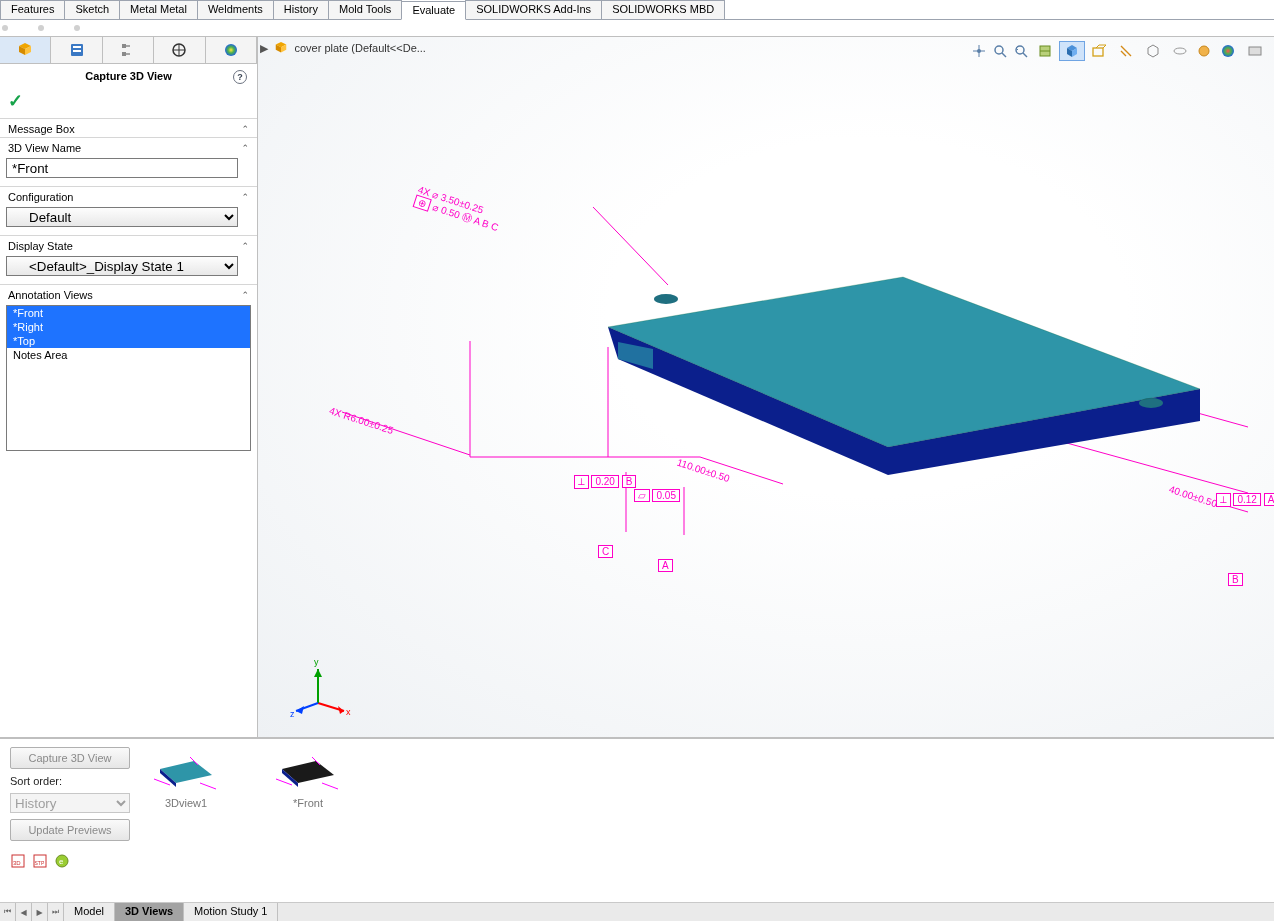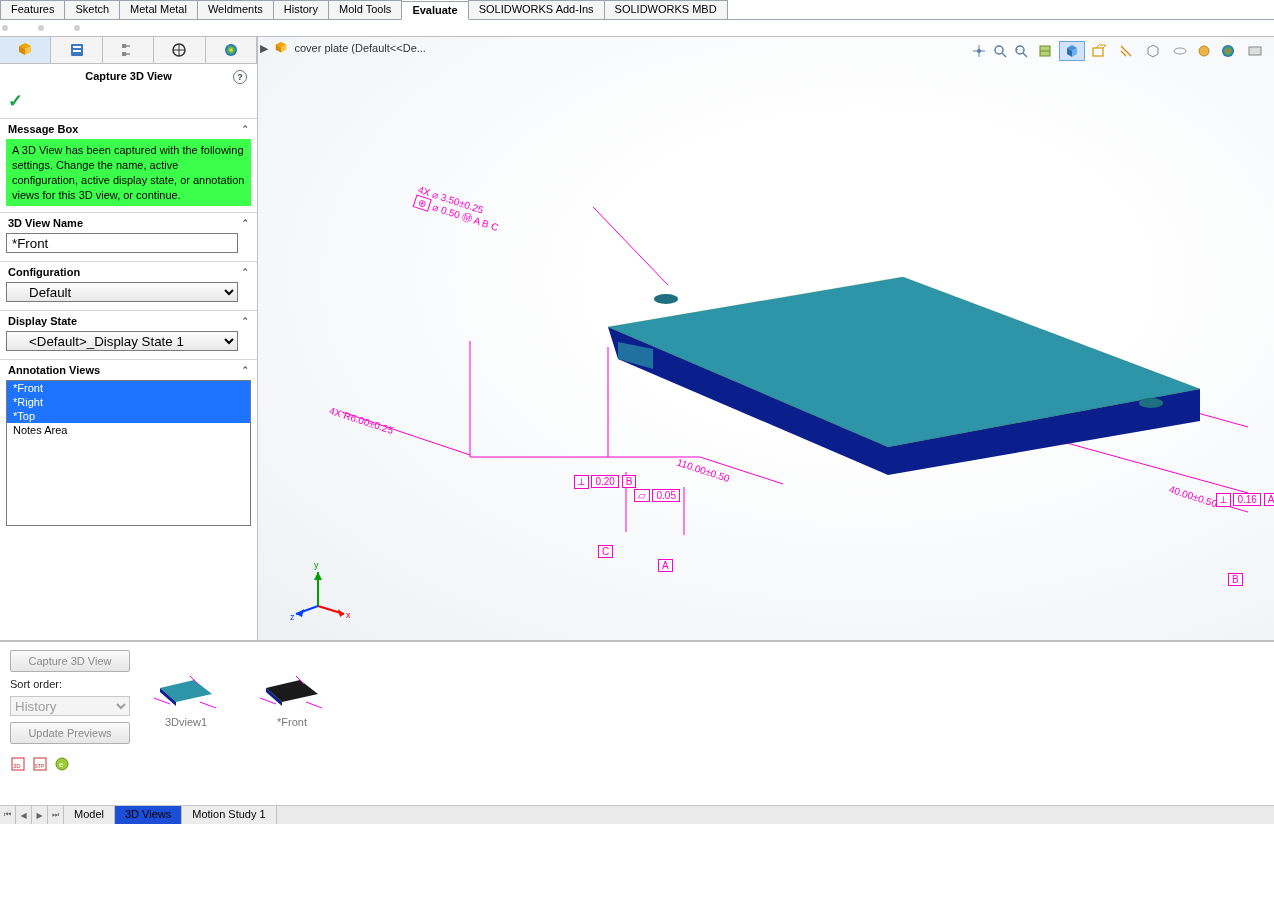--- a/index.html
+++ b/index.html
@@ -1,41 +1,41 @@
 <!DOCTYPE html>
 <html><head>
 <meta charset="utf-8">
 <style>
 html,body{margin:0;padding:0;font-family:"Segoe UI",Tahoma,sans-serif;font-size:11px;color:#000;background:#fff;height:100%;overflow:hidden}
 *{box-sizing:border-box}
-#root{display:flex;flex-direction:column;height:824px;width:1274px}
+#root{display:flex;flex-direction:column;height:921px;width:1274px}
 
 
 .cmd-tabs{display:flex;border-bottom:1px solid #9ca3af;background:#fff;height:20px}
 .cmd-tab{padding:2px 10px;border:1px solid #9ca3af;border-bottom:none;background:#f5f5f5;margin-right:-1px;white-space:nowrap;cursor:pointer}
-.cmd-tab.active{background:#fff;font-weight:bold;border-bottom:1px solid #fff;position:relative;top:1px}
+.cmd-tab.active{background:#fff;font-weight:normal;border-bottom:1px solid #fff;position:relative;top:1px}
 
 
 .sub-strip{height:16px;display:flex;align-items:center;padding-left:2px}
 .sub-strip .dot{width:6px;height:6px;border-radius:50%;background:#d0d0d0;margin-right:30px}
 
 
 .main-row{flex:1;display:flex;min-height:0;border-top:1px solid #bfbfbf}
 
 
 .side{width:258px;border-right:1px solid #bfbfbf;display:flex;flex-direction:column;background:#fff}
 .side-tabs{display:flex;background:#f4f4f4;border-bottom:1px solid #bfbfbf}
 .side-tab{flex:1;height:26px;border-right:1px solid #bfbfbf;display:flex;align-items:center;justify-content:center;cursor:pointer}
 .side-tab.on{background:#dbe8f7}
 .side-tab svg{width:16px;height:16px}
 .prop-title{display:flex;align-items:center;justify-content:center;padding:6px 0;font-weight:600;position:relative}
 .prop-title .help{position:absolute;right:10px;top:6px;width:14px;height:14px;border:1px solid #6b7280;border-radius:50%;font-size:9px;text-align:center;line-height:12px;color:#374151;cursor:pointer}
 .ok-row{padding:2px 8px 6px}
 .ok-row .check{color:#16a34a;font-size:18px;font-weight:bold;cursor:pointer}
-.sect-head{display:flex;justify-content:space-between;align-items:center;padding:4px 8px 2px;font-weight:700;border-top:1px solid #d6d6d6}
+.sect-head{display:flex;justify-content:space-between;align-items:center;padding:4px 8px 2px;font-weight:400;border-top:1px solid #d6d6d6}
 .sect-head .chev{font-size:9px;color:#555;cursor:pointer}
 .msg-box{margin:2px 6px 6px;padding:4px 6px;background:#3cff4b;line-height:1.35}
 .field-wrap{padding:2px 6px 8px}
 .txt-in{width:232px;height:20px;border:1px solid #7a7a7a;padding:1px 5px;background:#fff}
 .sel-in{width:232px;height:20px;border:1px solid #7a7a7a;background:linear-gradient(#fdfdfd,#e8e8e8);padding:1px 18px}
 .ann-list{margin:2px 6px 6px;border:1px solid #7a7a7a;height:146px;overflow:auto;background:#fff}
 .ann-item{padding:1px 6px;cursor:pointer}
 .ann-item.sel{background:#1e73ff;color:#fff}
 
 
@@ -57,30 +57,30 @@
 .dim-box{display:inline-block;border:1px solid #ff00c8;padding:0 3px;background:#fff}
 
 
 .bot3d{height:165px;border-top:2px solid #bfbfbf;background:#fff;display:flex}
 .bot3d-left{width:140px;padding:8px 10px;display:flex;flex-direction:column;gap:6px}
 .bot3d-left button{height:22px;border:1px solid #b0b0b0;background:linear-gradient(#fafafa,#e6e6e6);color:#555;border-radius:2px;cursor:pointer;font-size:11px}
 .bot3d-left button[disabled]{color:#8a8a8a;cursor:default}
 .bot3d-left .lbl{color:#222}
 .bot3d-left select{height:20px;border:1px solid #b0b0b0;background:#f0f0f0;color:#777}
 .bot3d-icons{display:flex;gap:6px;margin-top:6px}
-.thumb-row{flex:1;display:flex;gap:34px;padding:24px 10px}
+.thumb-row{flex:1;display:flex;gap:50px;padding:8px 10px}
 .thumb{display:flex;flex-direction:column;align-items:center;gap:4px;cursor:pointer}
 .thumb .cap{color:#777}
 .thumb.sel .cap{color:#777}
 
 
 .tab-nav{height:19px;background:#eaeaea;border-top:1px solid #c9c9c9;display:flex;align-items:stretch}
 .tab-nav .navbtn{width:16px;border-right:1px solid #c0c0c0;display:flex;align-items:center;justify-content:center;font-size:8px;color:#666;cursor:pointer;background:#ececec}
 .tab-nav .btab{padding:2px 10px;border-right:1px solid #c0c0c0;background:#ececec;cursor:pointer}
-.tab-nav .btab.active{background:#1d4ed8;font-weight:400}
+.tab-nav .btab.active{background:#a3a3a3;font-weight:700}
 .status{height:18px;background:#fff;border-top:1px solid #c9c9c9;padding:1px 6px;font-size:11px}
 
 
 .ico{width:16px;height:16px;display:block}
 </style>
 </head>
 <body>
 <div id="root">
 
 <div class="cmd-tabs" id="cmdTabs">
@@ -149,21 +149,20 @@
     <div class="prop-title">
       <span>Capture 3D View</span>
       <span class="help">?</span>
     </div>
     <div class="ok-row"><span class="check">✓</span></div>
 
     <div class="sect-head">
           <span>Message Box</span>
           <span class="chev">⌃</span>
         </div>
-    <div class="msg-box">A 3D View has been captured with the following settings.  Change the name, active configuration, active display state, or annotation views for this 3D view, or continue.</div>
 
     <div class="sect-head">
           <span>3D View Name</span>
           <span class="chev">⌃</span>
         </div>
     <div class="field-wrap"><input class="txt-in" value="*Front" style=""></div>
 
     <div class="sect-head">
           <span>Configuration</span>
           <span class="chev">⌃</span>
@@ -312,21 +311,21 @@
       <span>4X ⌀ 3.50±0.25</span><br>
       <span class="dim-box">⊕</span> <span>⌀ 0.50 Ⓜ A B C</span>
     </div>
     <div class="dim-lbl" style="left:70px;top:378px;transform:rotate(18deg)">4X R6.00±0.25</div>
     <div class="dim-lbl" style="left:418px;top:428px;transform:rotate(18deg)">110.00±0.50</div>
     <div class="dim-lbl" style="left:316px;top:438px"><span class="dim-box">⟂</span> <span class="dim-box">0.20</span> <span class="dim-box">B</span></div>
     <div class="dim-lbl" style="left:376px;top:452px"><span class="dim-box">▱</span> <span class="dim-box">0.05</span></div>
     <div class="dim-lbl" style="left:340px;top:508px"><span class="dim-box">C</span></div>
     <div class="dim-lbl" style="left:400px;top:522px"><span class="dim-box">A</span></div>
     <div class="dim-lbl" style="left:910px;top:454px;transform:rotate(18deg)">40.00±0.50</div>
-    <div class="dim-lbl" style="left:958px;top:456px"><span class="dim-box">⟂</span> <span class="dim-box">0.16</span> <span class="dim-box">A</span></div>
+    <div class="dim-lbl" style="left:958px;top:456px"><span class="dim-box">⟂</span> <span class="dim-box">0.12</span> <span class="dim-box">A</span></div>
     <div class="dim-lbl" style="left:970px;top:536px"><span class="dim-box">B</span></div>
 
     <svg class="triad" width="70" height="70" viewBox="0 0 70 70">
       <line x1="30" y1="48" x2="56" y2="56" stroke="#ff0000" stroke-width="2"></line>
           <polygon points="56,56 50,51 52,59" fill="#ff0000"></polygon>
       <line x1="30" y1="48" x2="30" y2="14" stroke="#00a000" stroke-width="2"></line>
           <polygon points="30,14 26,22 34,22" fill="#00a000"></polygon>
       <line x1="30" y1="48" x2="8" y2="56" stroke="#0040ff" stroke-width="2"></line>
           <polygon points="8,56 16,51 14,59" fill="#0040ff"></polygon>
       <text x="58" y="60" font-size="9" fill="#ff0000">x</text>

